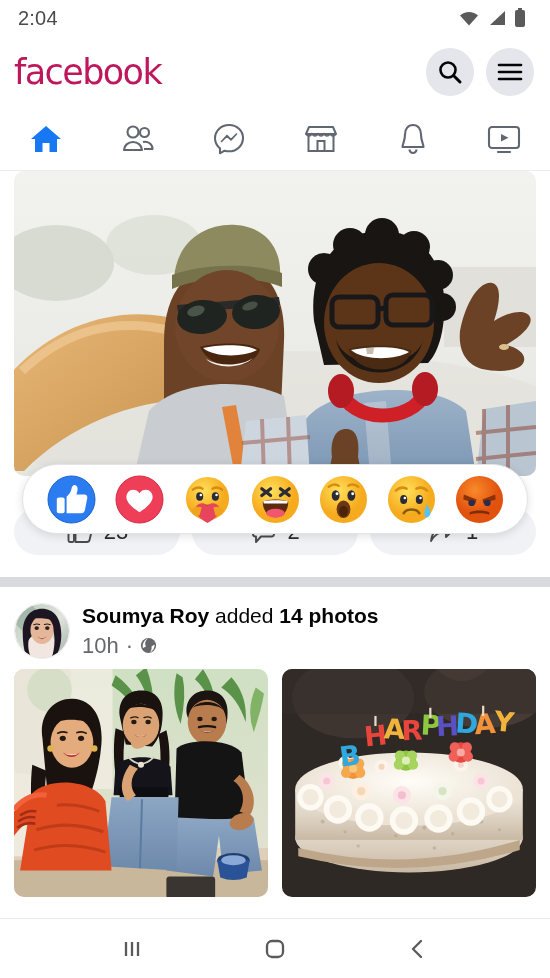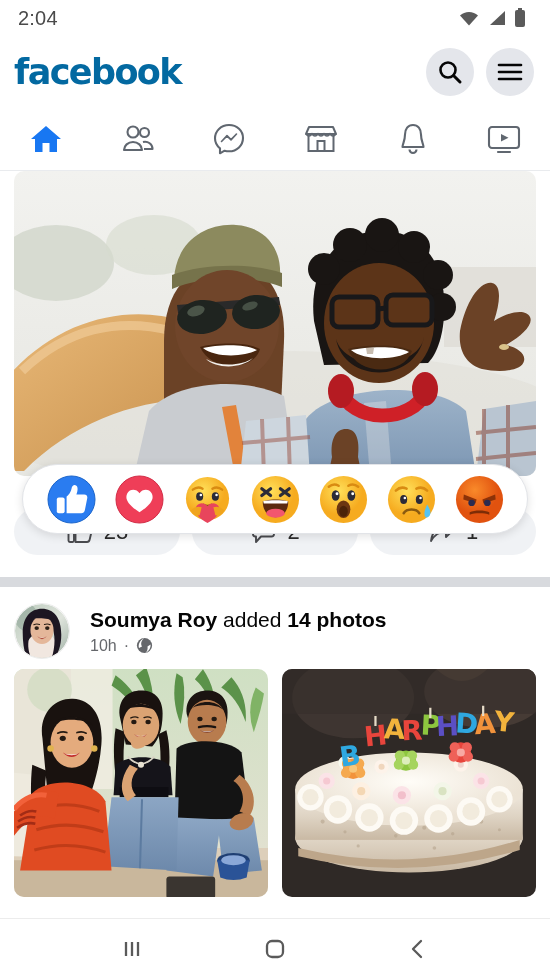--- a/index.html
+++ b/index.html
@@ -32,22 +32,22 @@
   .fb-header {
     height:72px;
     display:flex;
     align-items:center;
     justify-content:space-between;
     padding:0 16px 0 14px;
     background:#ffffff;
   }
   .fb-logo {
     font-size:35px;
-    font-weight:bold;
-    color:#0369a1;
+    font-weight:normal;
+    color:#be185d;
     letter-spacing:-1.6px;
     font-family:"DejaVu Sans", sans-serif;
     line-height:1;
   }
   .header-actions { display:flex; align-items:center; gap:12px; }
   .circle-btn {
     width:48px; height:48px;
     border-radius:50%;
     background:#E4E6EB;
     display:flex; align-items:center; justify-content:center;
@@ -155,21 +155,21 @@
 
   .post-divider {
     height:10px;
     background:#d8dade;
   }
 
   
   .post-header {
     display:flex;
     align-items:center;
-    gap:20px;
+    gap:12px;
     padding:16px 4px 10px 14px;
   }
   .avatar {
     width:56px; height:56px;
     border-radius:50%;
     overflow:hidden;
     flex-shrink:0;
     border:1px solid rgba(0,0,0,0.08);
   }
   .avatar svg { display:block; width:100%; height:100%; }
@@ -177,21 +177,21 @@
   .post-title {
     font-size:21px;
     color:#050505;
     line-height:1.25;
   }
   .post-title b { font-weight:bold; }
   .post-meta {
     display:flex;
     align-items:center;
     gap:7px;
-    font-size:16px;
+    font-size:22px;
     color:#65676B;
   }
 
   
   .photo-grid {
     display:flex;
     gap:14px;
     padding:0 14px;
   }
   .grid-photo {

